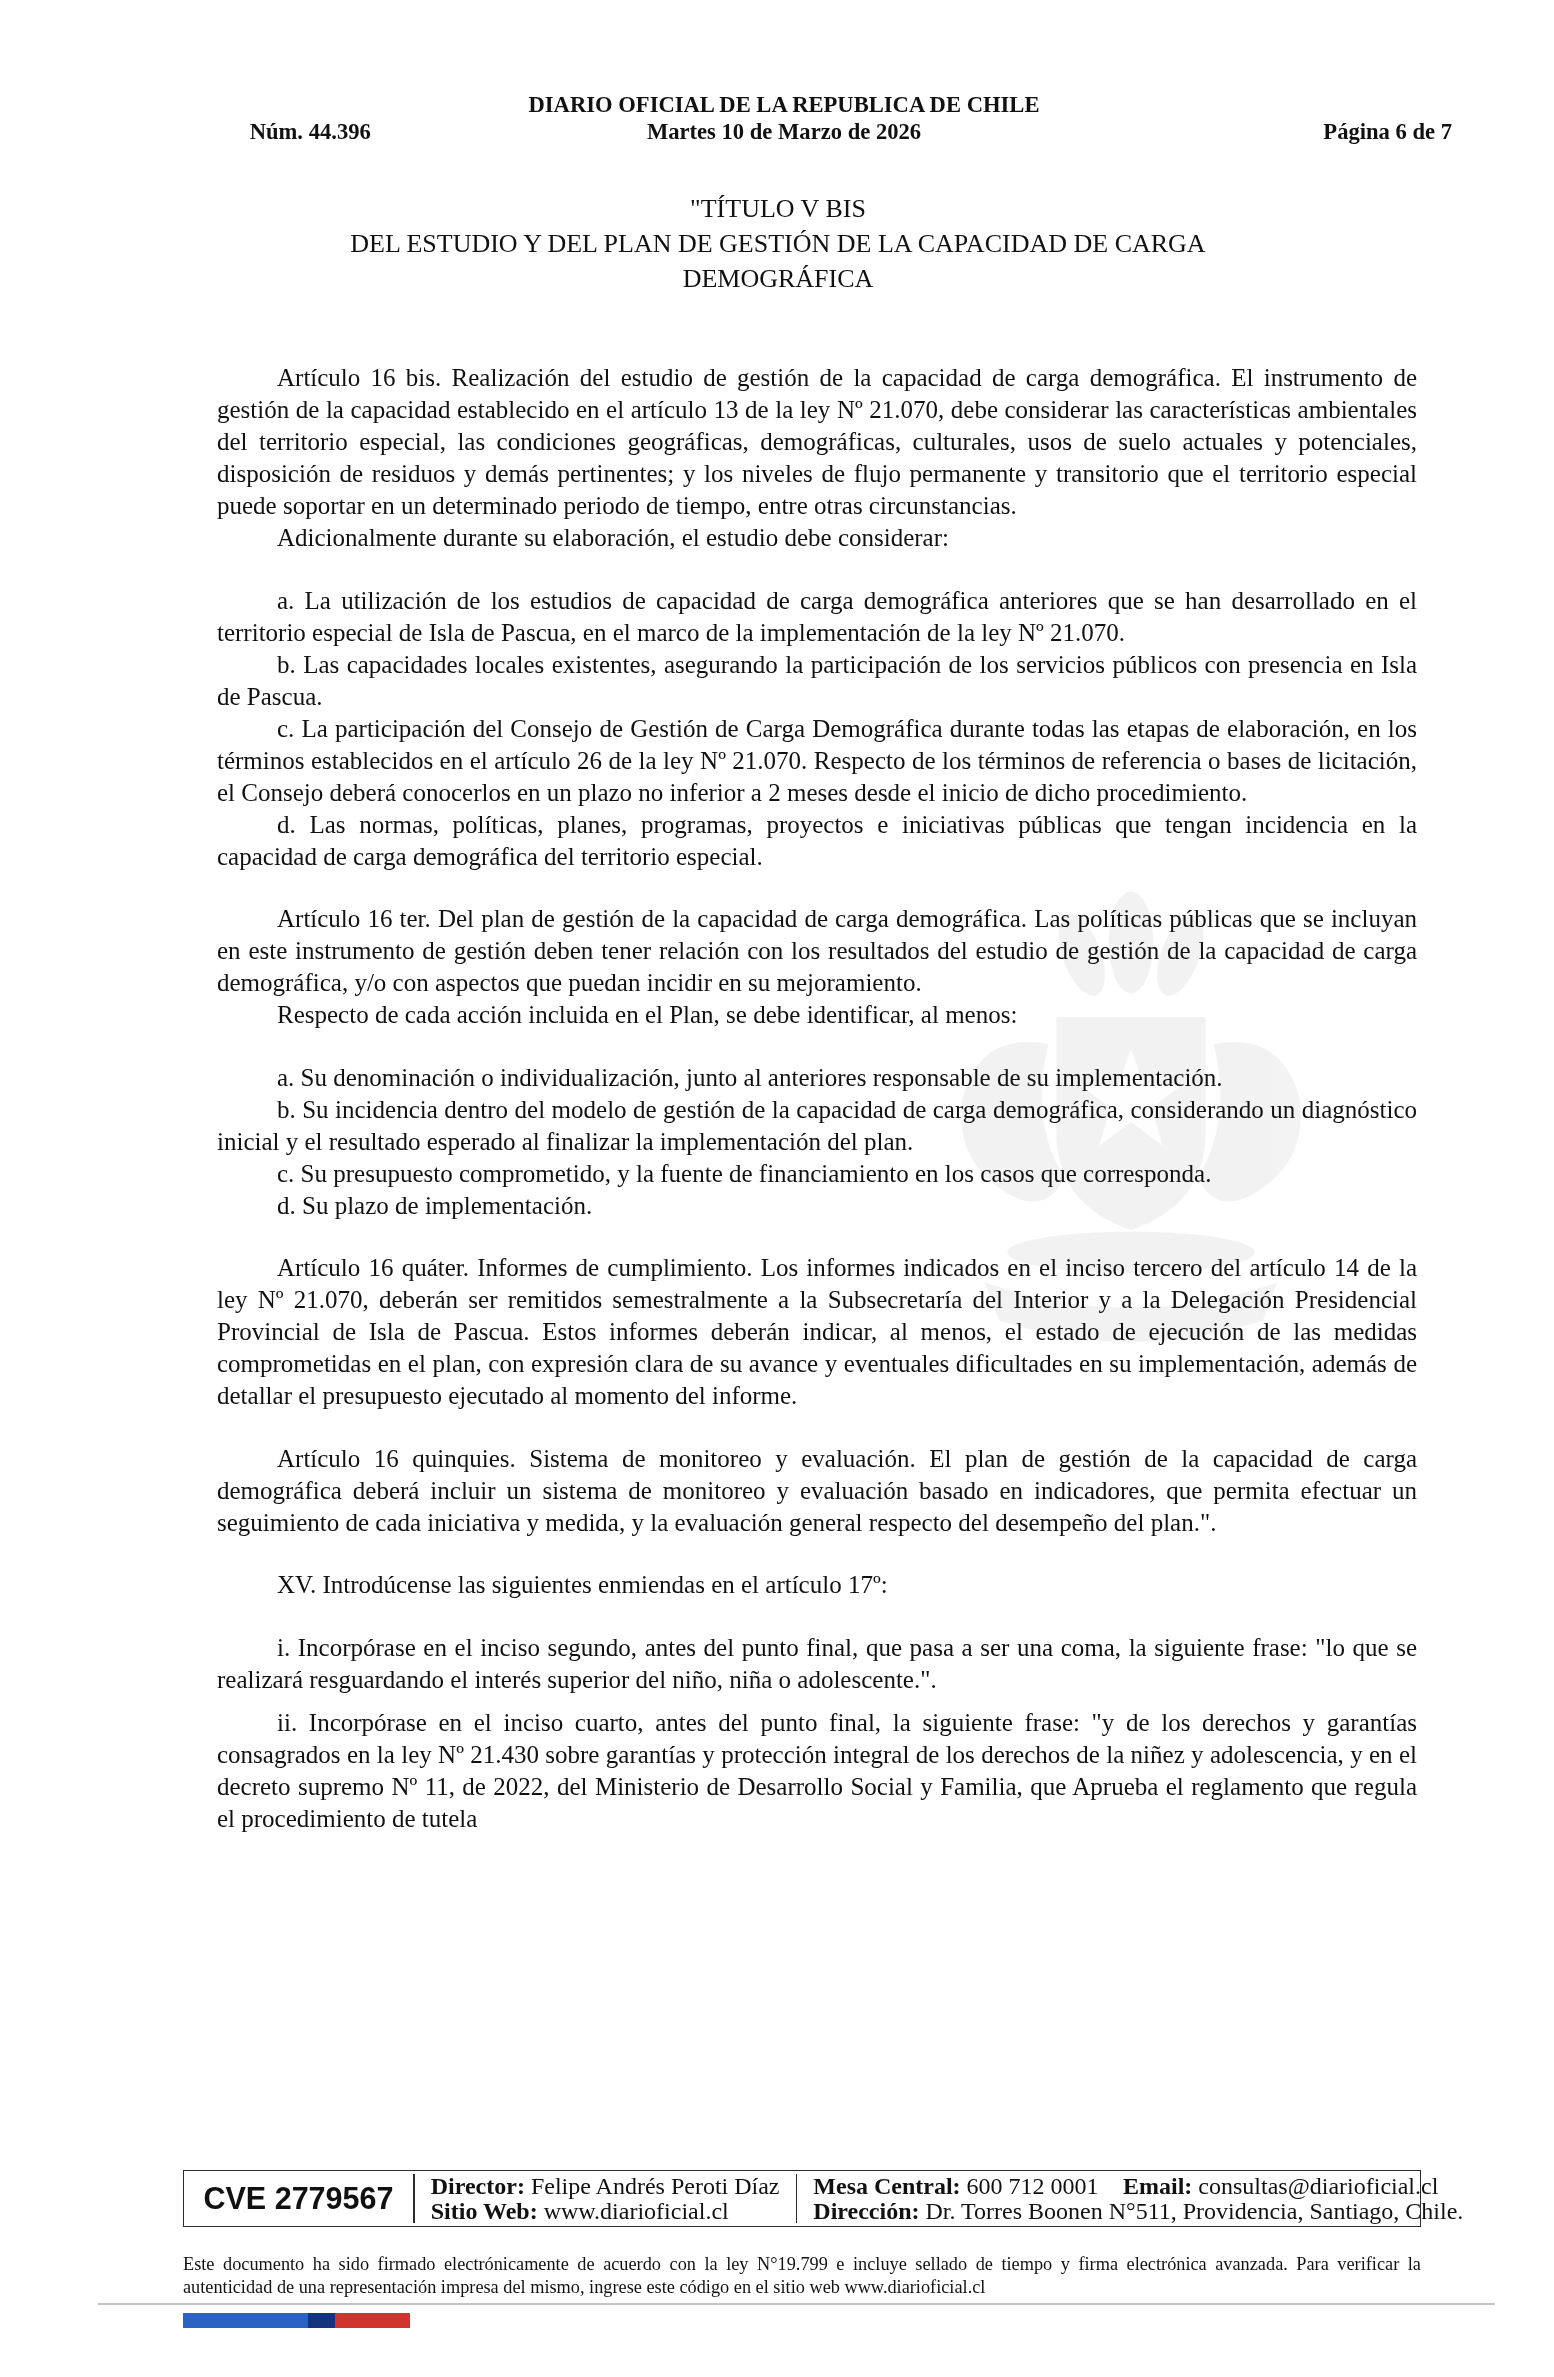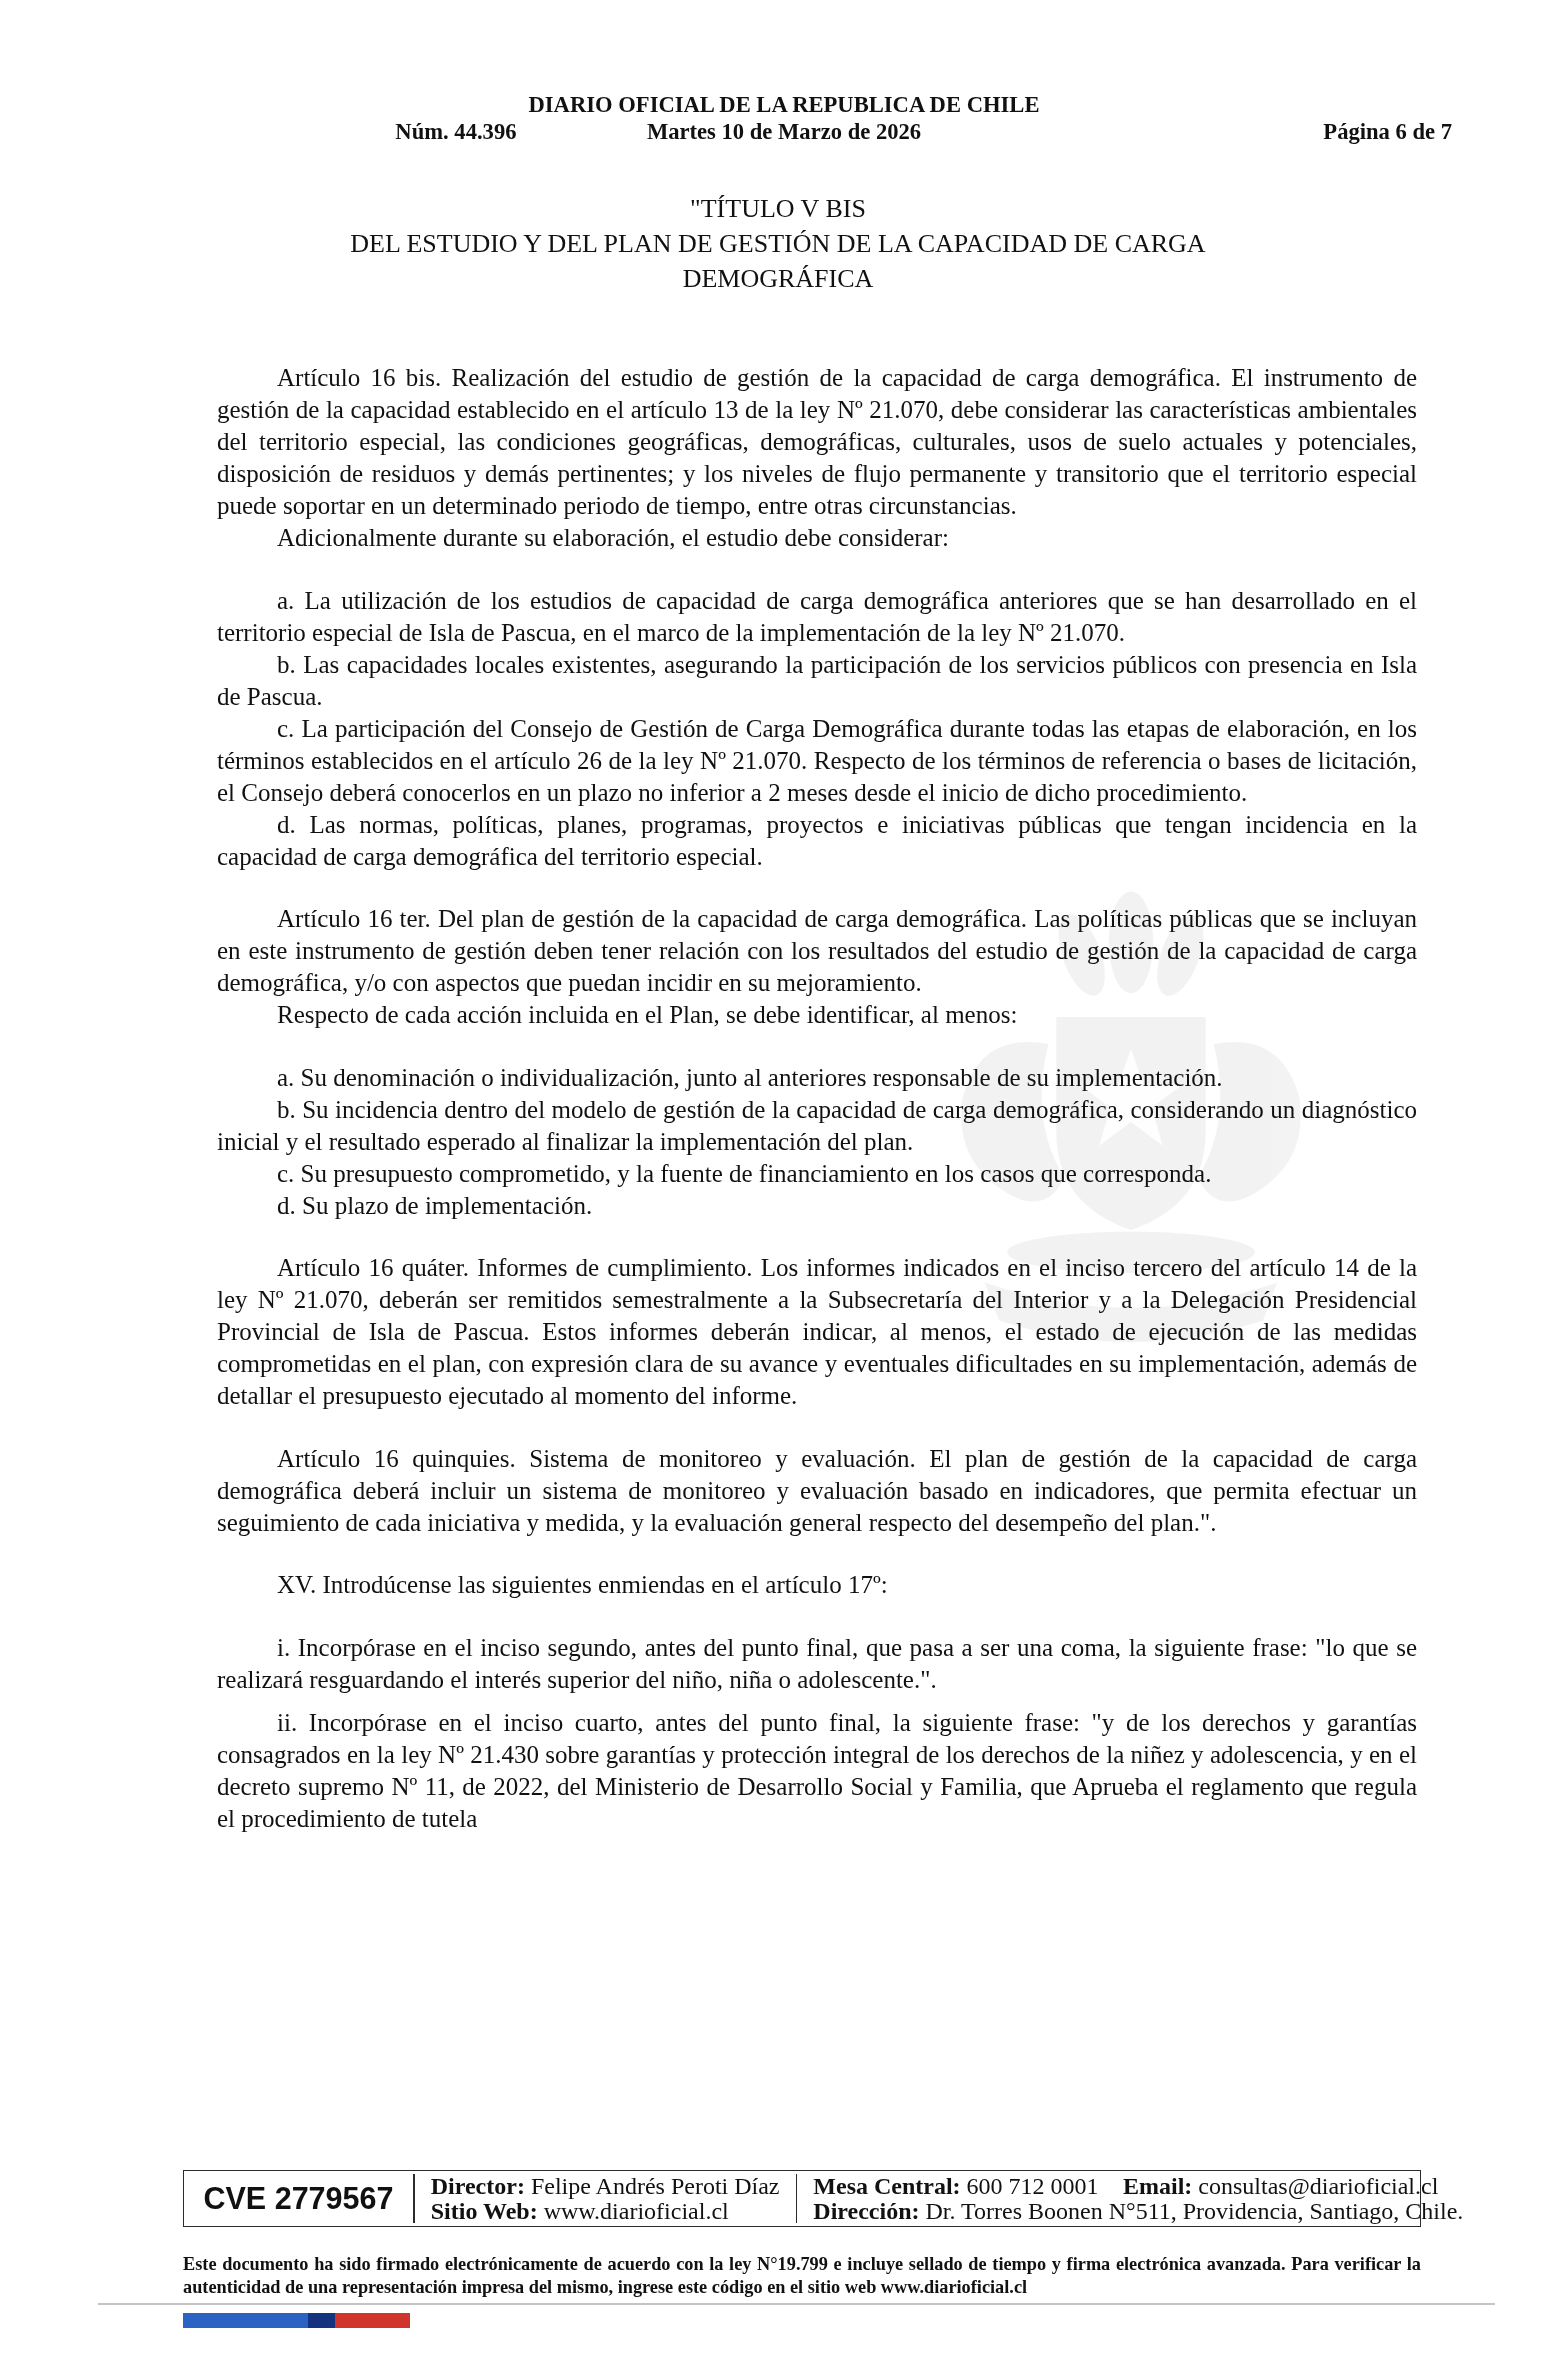--- a/index.html
+++ b/index.html
@@ -15,21 +15,21 @@
   .watermark {
     position: absolute; left: 890px; top: 866px;
     width: 482px; height: 604px;
     pointer-events: none;
   }
   .header {
     position: absolute; top: 91px; left: 104px; width: 1348px;
     display: grid; grid-template-columns: 1fr auto 1fr; align-items: end;
     font-weight: 700; font-size: 22.6px; line-height: 27px;
   }
-  .header .h-left  { text-align: right; }
+  .header .h-left  { text-align: center; }
   .header .h-center{ text-align: center; margin-left: 12px; }
   .header .h-right { text-align: right; }
   .title-block {
     position: absolute; top: 191px; left: 177px; width: 1202px;
     text-align: center; font-size: 26px; line-height: 35px;
   }
   .body-text {
     position: absolute; top: 362px; left: 217px; width: 1200px;
     font-size: 25px; line-height: 32px; text-align: justify;
   }
@@ -47,21 +47,21 @@
     font-weight: 700; font-size: 30.5px;
     padding: 0 19.5px; white-space: nowrap;
   }
   .vdiv { width: 1.8px; background: #2b2b2b; height: 49px; flex: none; }
   .fcol { padding: 0 16px; font-size: 24px; line-height: 24.4px; white-space: nowrap; }
   .fcol b { font-weight: 700; }
   .fcol .spacer { display: inline-block; width: 24.4px; }
 
   .sig-note {
     position: absolute; top: 2253px; left: 183px; width: 1238px;
-    font-size: 18.3px; line-height: 22.6px; text-align: justify; font-weight: bold;
+    font-size: 18.3px; line-height: 22.6px; text-align: justify;
   }
   .hline {
     position: absolute; top: 2303px; left: 98px; width: 1397px; height: 2.4px;
     background: var(--rule_gray, #c4c4c4);
   }
   .flag-strip {
     position: absolute; top: 2313px; left: 183px; width: 227px; height: 14.6px;
     display: flex;
   }
   .seg-blue { width: 55%; background: var(--flag_blue, #2a63c4); }

